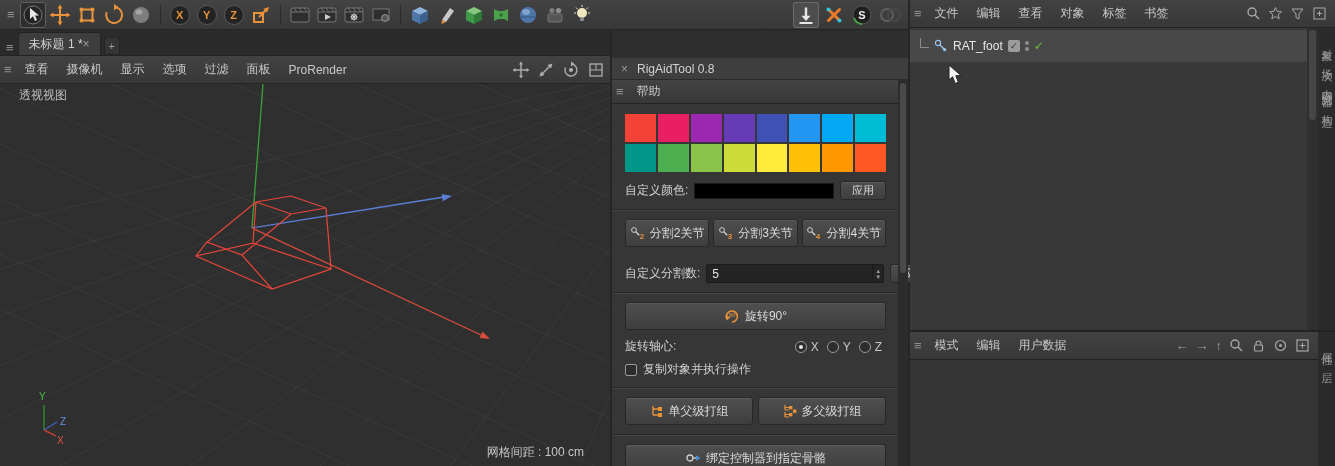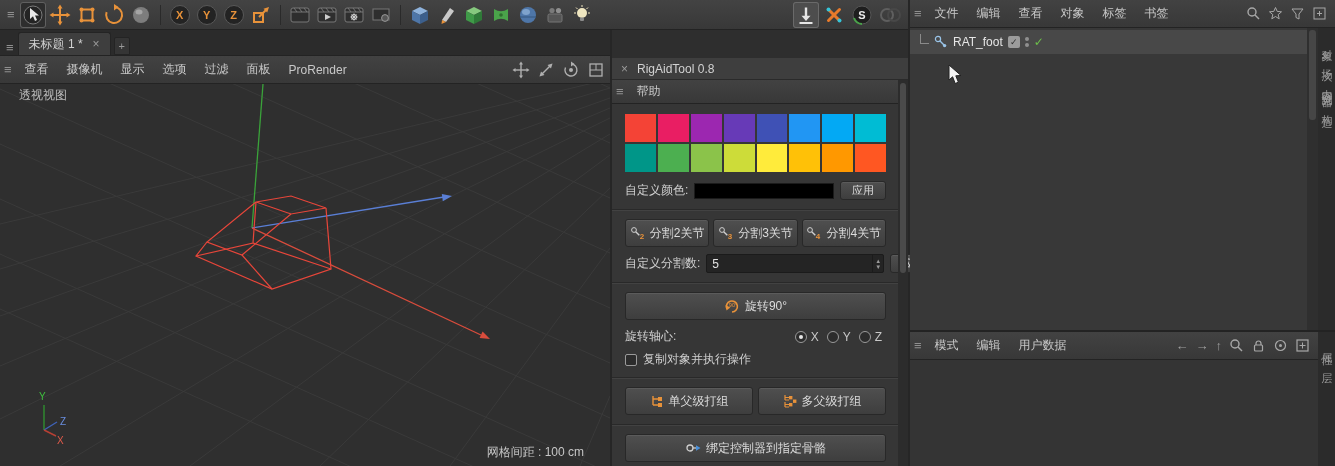--- a/index.html
+++ b/index.html
@@ -21,21 +21,21 @@
   
   .menubar{display:flex;align-items:center;background:linear-gradient(#424242,#383838);border-bottom:1px solid #232323}
   .mitem{padding:0 9px;cursor:pointer;white-space:nowrap}
   .bar-icons{margin-left:auto;display:flex;align-items:center;gap:7px;padding-right:8px}
   .glyph-ic{color:#a0a0a0;font-size:13px;cursor:pointer;line-height:1}
   #om-bar{left:910px;top:0;width:425px;height:28px}
   
   #vpwin{left:0;top:30px;width:610px;height:436px;background:#2e2e2e}
   #vp-tabs{height:26px;background:#2b2b2b;display:flex;align-items:flex-end;padding:0 2px;border-bottom:1px solid #232323}
   .vp-tab{height:23px;background:#3e3e3e;border:1px solid #242424;border-bottom:none;border-radius:3px 3px 0 0;
-          display:flex;align-items:center;gap:10px;padding:0 10px;color:#d2d2d2;cursor:pointer}
+          display:flex;align-items:center;padding:0 10px;color:#d2d2d2;cursor:pointer}
   .tab-close{color:#9a9a9a;font-size:12px;cursor:pointer}
   .tab-new{height:18px;min-width:16px;background:#353535;border:1px solid #242424;border-radius:2px 2px 0 0;color:#9a9a9a;
            display:flex;align-items:center;justify-content:center;margin-left:3px;font-size:11px;cursor:pointer}
   #vp-menubar{height:28px}
   .vicons{margin-left:auto;display:flex;gap:5px;align-items:center;padding-right:4px}
   .vico{width:20px;height:20px;display:flex;align-items:center;justify-content:center;cursor:pointer}
   #vp-canvas{position:relative;width:610px;height:382px;background:#2f2f2f;overflow:hidden;cursor:default}
   .view-label{position:absolute;left:19px;top:3px;color:#bdbdbd}
   .grid-info{position:absolute;right:26px;bottom:5px;color:#c6c6c6}
   
@@ -62,21 +62,21 @@
   .numfield input{flex:1;min-width:0;background:transparent;border:0;outline:0;color:#e2e2e2;font-size:12px;padding:0 5px;font-family:inherit}
   .spin{width:11px;border-left:1px solid #1b1b1b;display:flex;flex-direction:column;align-items:center;justify-content:center;
         color:#9a9a9a;font-size:6px;line-height:6px;cursor:pointer}
   .radios{margin-left:auto;display:flex;align-items:center;gap:4px}
   .radio{width:12px;height:12px;border-radius:50%;background:#2c2c2c;border:1px solid #9a9a9a;position:relative;cursor:pointer;flex:0 0 auto}
   .radio.checked::after{content:"";position:absolute;left:3px;top:3px;width:4px;height:4px;border-radius:50%;background:#e6e6e6}
   .rlbl{margin-right:4px}
   .checkbox{width:12px;height:12px;background:#2c2c2c;border:1px solid #9a9a9a;border-radius:2px;cursor:pointer;flex:0 0 auto}
   
   #om-list{left:910px;top:28px;width:397px;height:302px;background:#383838}
-  .om-row{position:absolute;left:0;top:2px;width:100%;height:24px;background:#484848;display:flex;align-items:center;gap:5px;
+  .om-row{position:absolute;left:0;top:2px;width:100%;height:32px;background:#484848;display:flex;align-items:center;gap:5px;
           padding-left:10px;cursor:pointer}
   .tree-branch{width:9px;height:10px;border-left:1px solid #8a8a8a;border-bottom:1px solid #8a8a8a;margin-top:-6px;flex:0 0 auto}
   .obj-name{color:#e6e6e6}
   .tag-sq{width:12px;height:12px;border-radius:2px;background:#9c9c9c;color:#2e2e2e;font-size:9px;font-weight:bold;
           display:flex;align-items:center;justify-content:center;cursor:pointer;flex:0 0 auto}
   .vis-dots{display:flex;flex-direction:column;gap:2px;cursor:pointer}
   .vis-dots i{width:4px;height:4px;border-radius:50%;background:#8f8f8f;display:block}
   .green-check{color:#6cc04a;font-weight:bold;font-size:12px}
   .cursor{position:absolute;left:38px;top:36px;z-index:4;pointer-events:none}
   #om-scroll{left:1307px;top:28px;width:11px;height:302px;background:#2f2f2f}
@@ -467,21 +467,21 @@
         <div class="cbtn">
           <svg width="15" height="14" viewBox="0 0 15 14">
             <circle cx="4" cy="4" r="2.4" fill="none" stroke="#cfcfcf"></circle>
               <line x1="5.7" y1="5.7" x2="9.3" y2="9.3" stroke="#cfcfcf" stroke-width="1.4"></line>
             <text x="12" y="13" font-size="8" font-weight="bold" fill="#e8923a" text-anchor="middle">4</text>
           </svg>
           <span>分割4关节</span>
         </div>
       </div>
 
-      <div class="row" style="margin-top:7px">
+      <div class="row" style="margin-top:17px">
         <span class="lbl">自定义分割数:</span>
         <div class="numfield">
           <input type="text" value="5" style="">
           <div class="spin">
             <span>▲</span>
             <span>▼</span>
           </div>
         </div>
         <div class="btn-apply">应用</div>
       </div>

